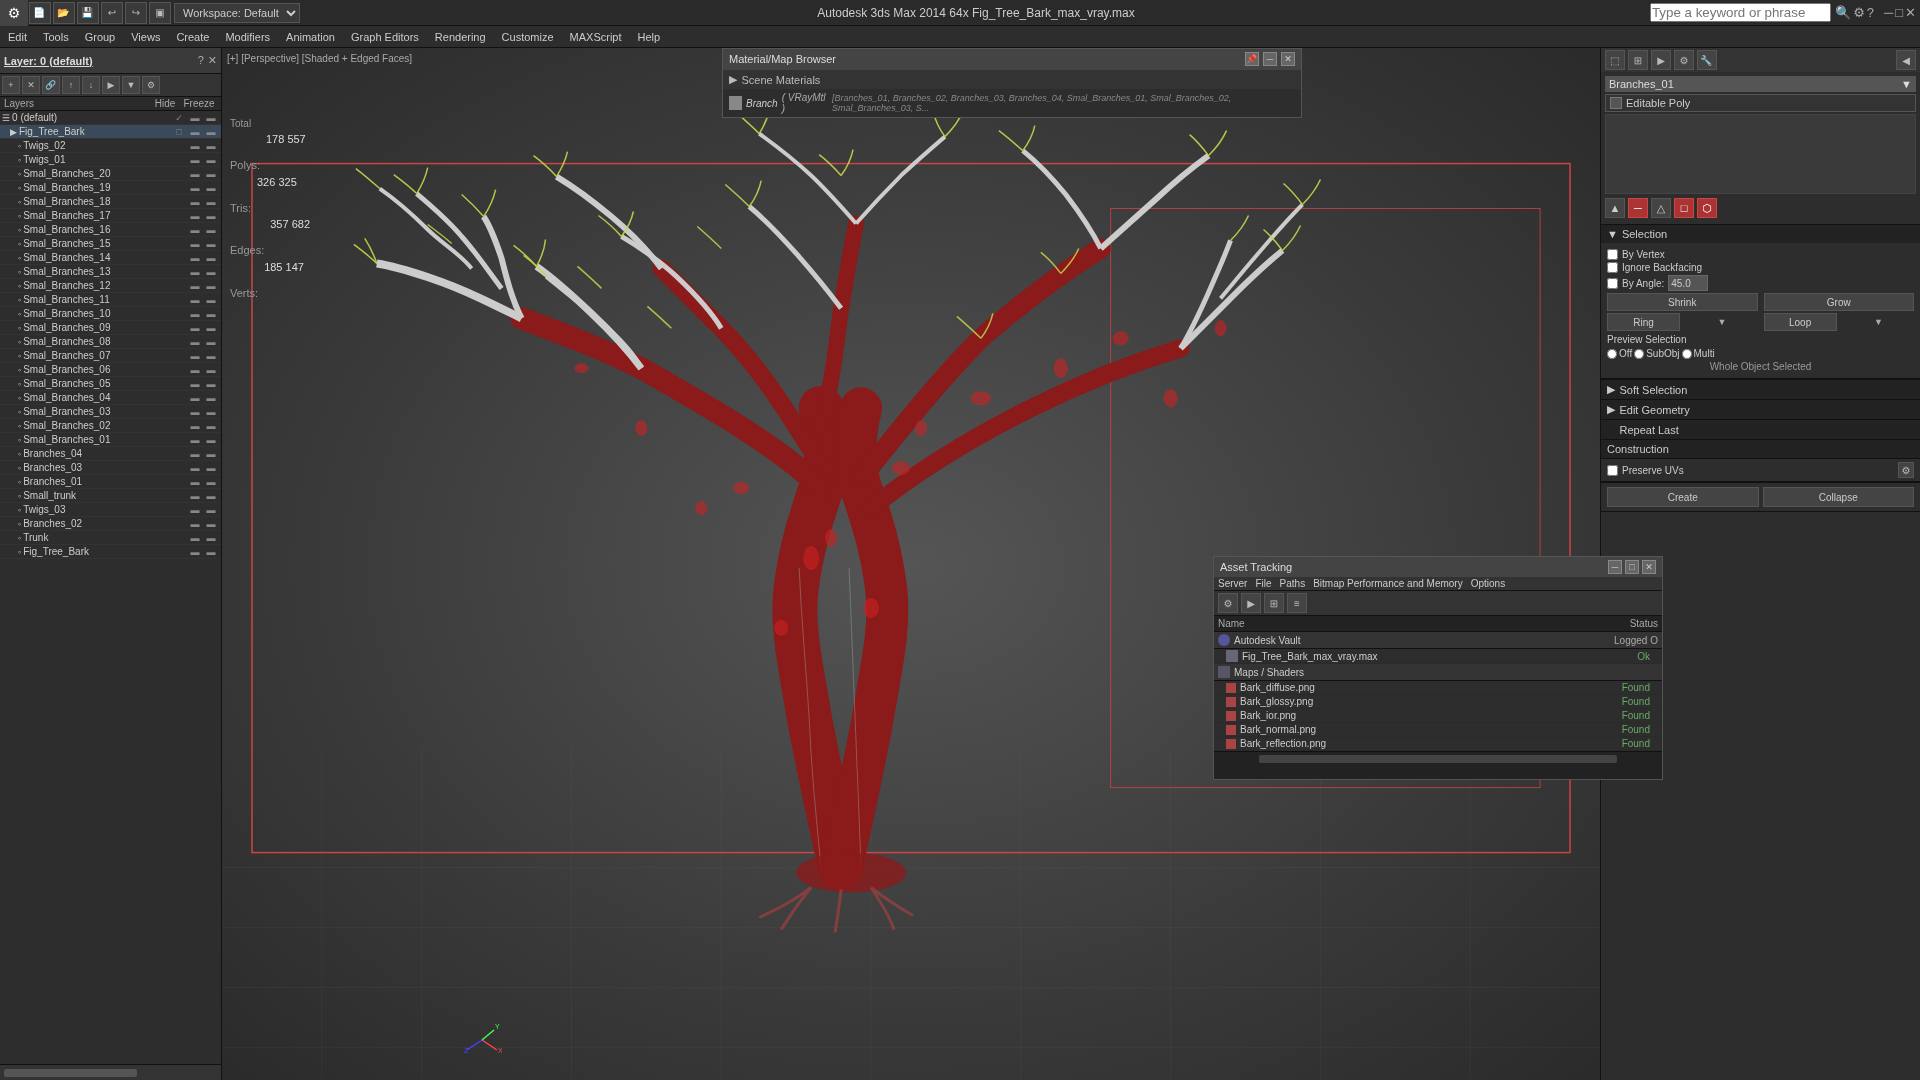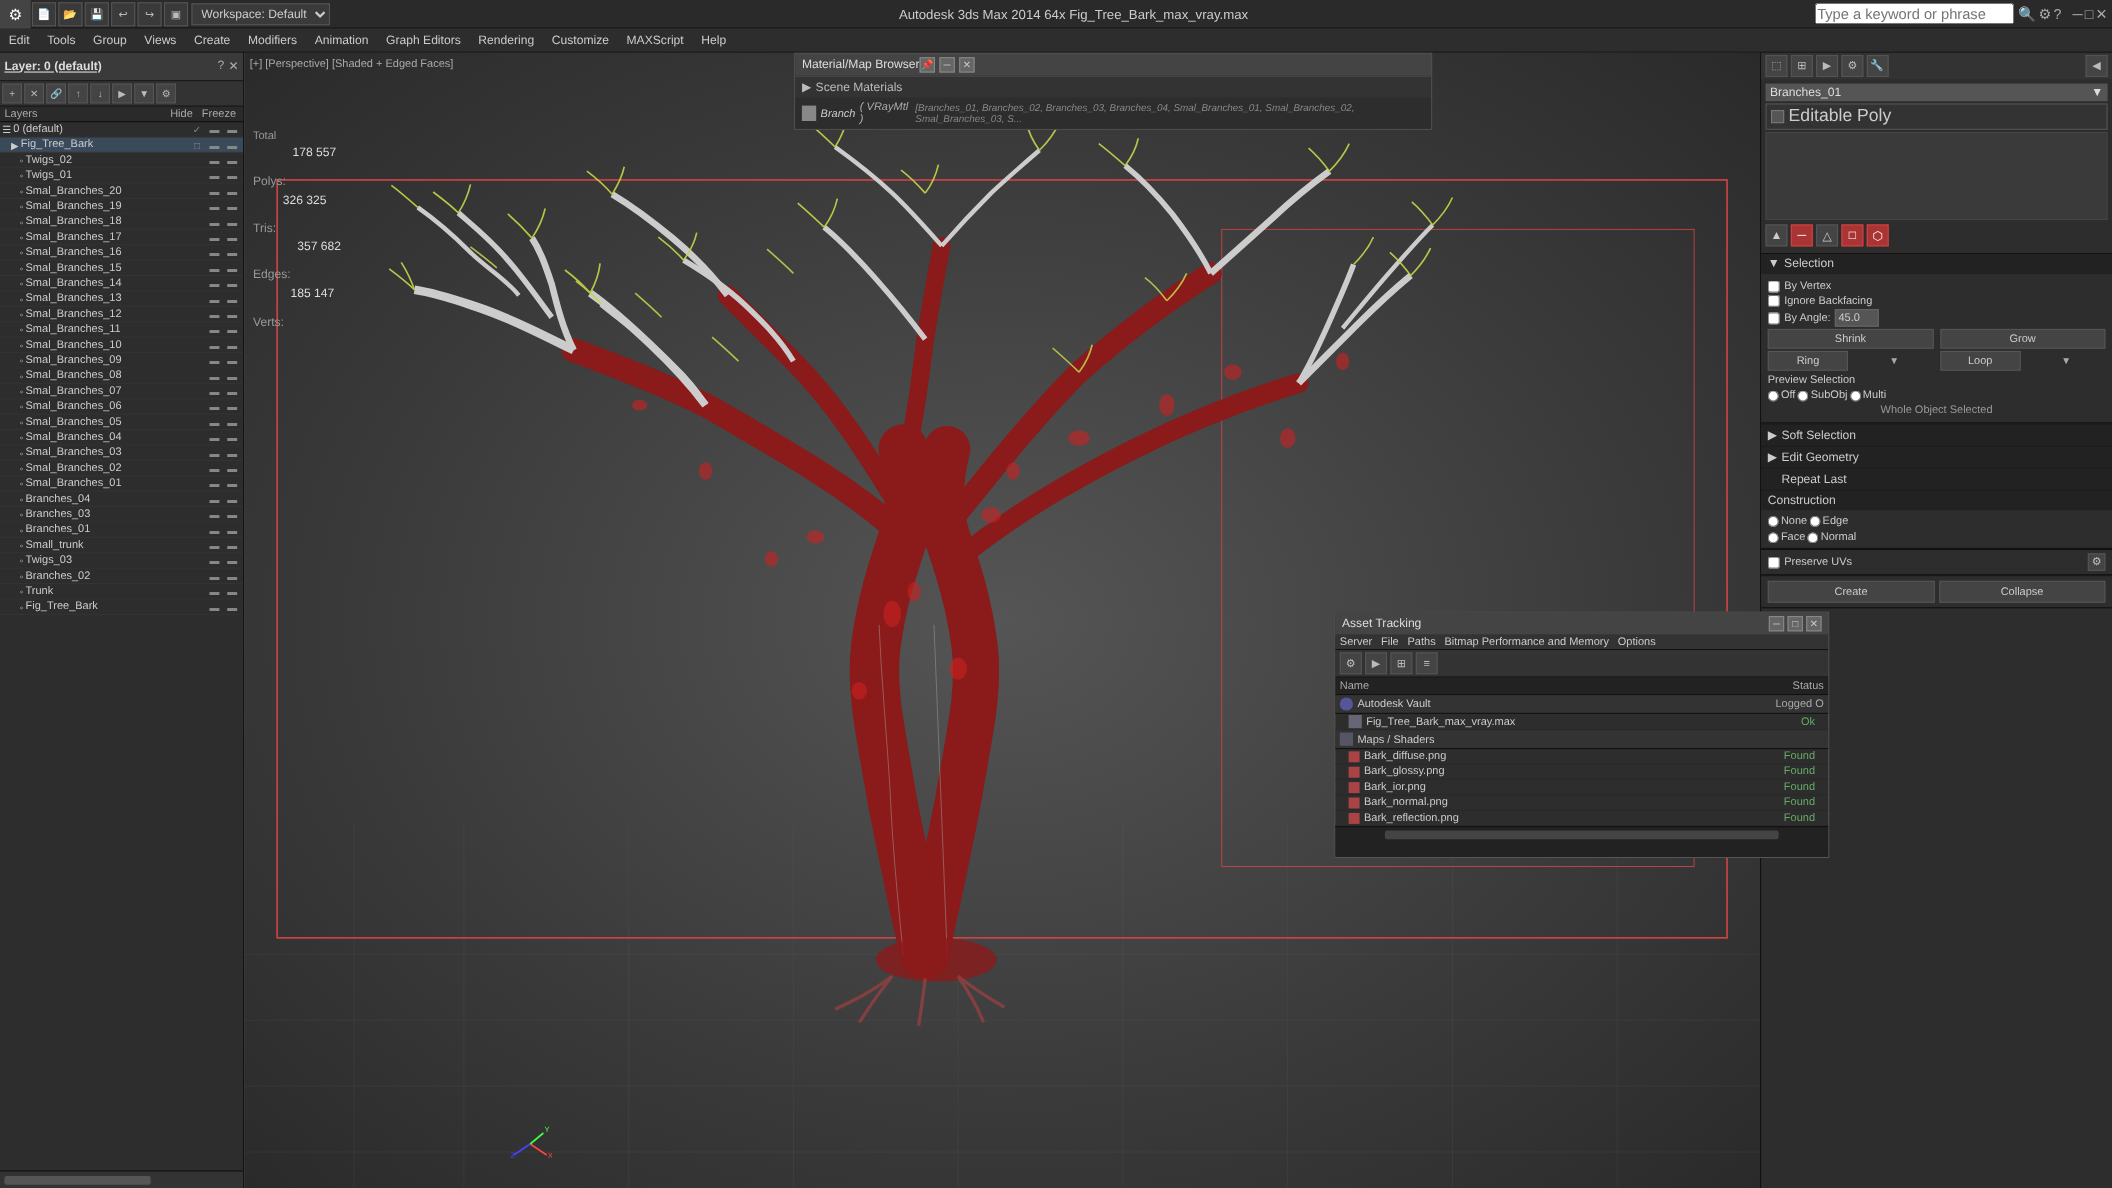--- a/index.html
+++ b/index.html
@@ -237,21 +237,21 @@
       padding: 2px 4px;
       margin: 2px 0;
     }
     #editable-poly-item {
       display: flex;
       align-items: center;
       padding: 2px 4px;
       background: #333;
       border: 1px solid #555;
       margin: 2px 0;
-      font-size: 16px;
+      font-size: 11px;
       color: #ccc;
     }
 
     
     #right-icon-bar {
       display: flex;
       align-items: center;
       justify-content: flex-end;
       padding: 2px 4px;
       background: #333;
@@ -373,20 +373,21 @@
       top: 48px;
       left: 722px;
       width: 580px;
       background: #2d2d2d;
       border: 1px solid #555;
       z-index: 20;
     }
     #mat-browser-title {
       display: flex;
       align-items: center;
+      justify-content: space-between;
       background: #444;
       padding: 3px 6px;
       font-size: 11px;
       color: #ddd;
     }
     #mat-browser-title-icons {
       display: flex; gap: 4px;
     }
     .win-btn {
       width: 14px;
@@ -1120,34 +1121,20 @@
     <div class="collapsible-header">
       <span style="visibility:hidden;">▶</span>
       <span>Repeat Last</span>
     </div>
   </div>
 
   <div class="collapsible-section">
     <div class="collapsible-header">
       <span>Construction</span>
     </div>
-    <div style="padding:4px 6px;background:#2d2d2d;border-bottom:1px solid #111;">
-      <div class="radio-row" style="margin-bottom:4px;">
-        <input type="radio" name="constr" style="">
-        <span>None</span>
-        <input type="radio" name="constr" style="">
-        <span>Edge</span>
-      </div>
-      <div class="radio-row">
-        <input type="radio" name="constr" style="">
-        <span>Face</span>
-        <input type="radio" name="constr" style="">
-        <span>Normal</span>
-      </div>
-    </div>
   </div>
 
   <div class="collapsible-section">
     <div style="display:flex;align-items:center;padding:3px 6px;background:#2d2d2d;border-bottom:1px solid #111;">
       <input type="checkbox" style="">
       <span style="flex:1;margin-left:4px;font-size:10px;color:#ccc;">Preserve UVs</span>
       <div class="right-icon-btn" style="width:16px;height:16px;">⚙</div>
     </div>
   </div>
 

